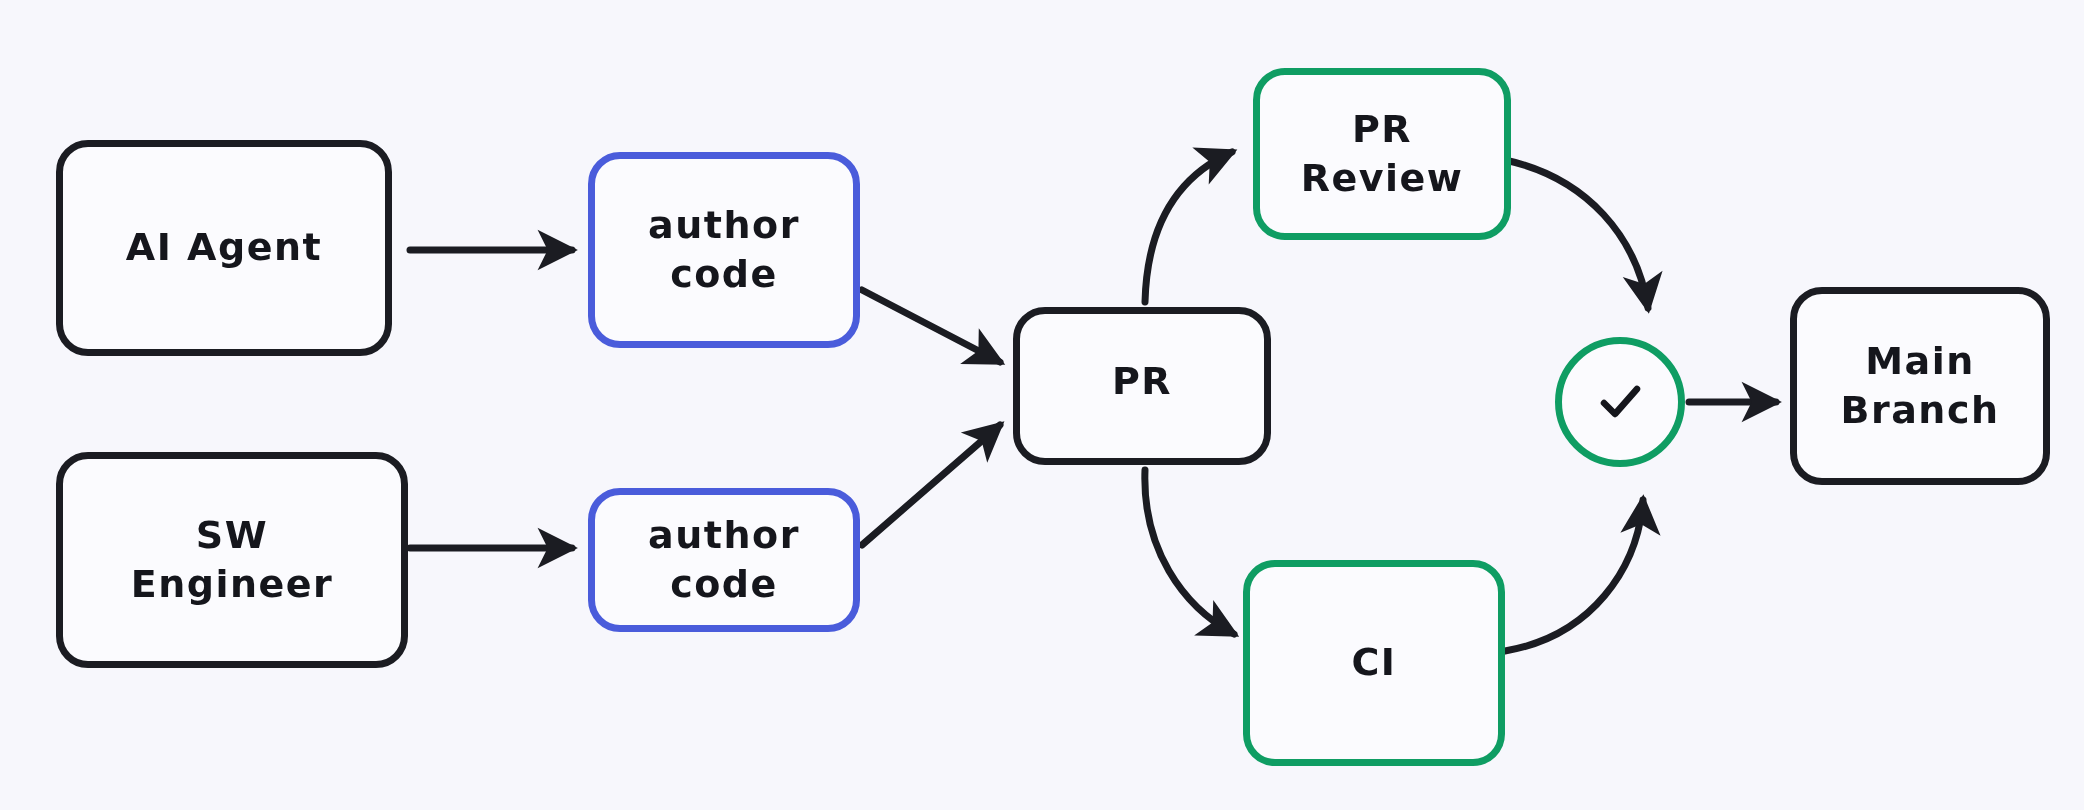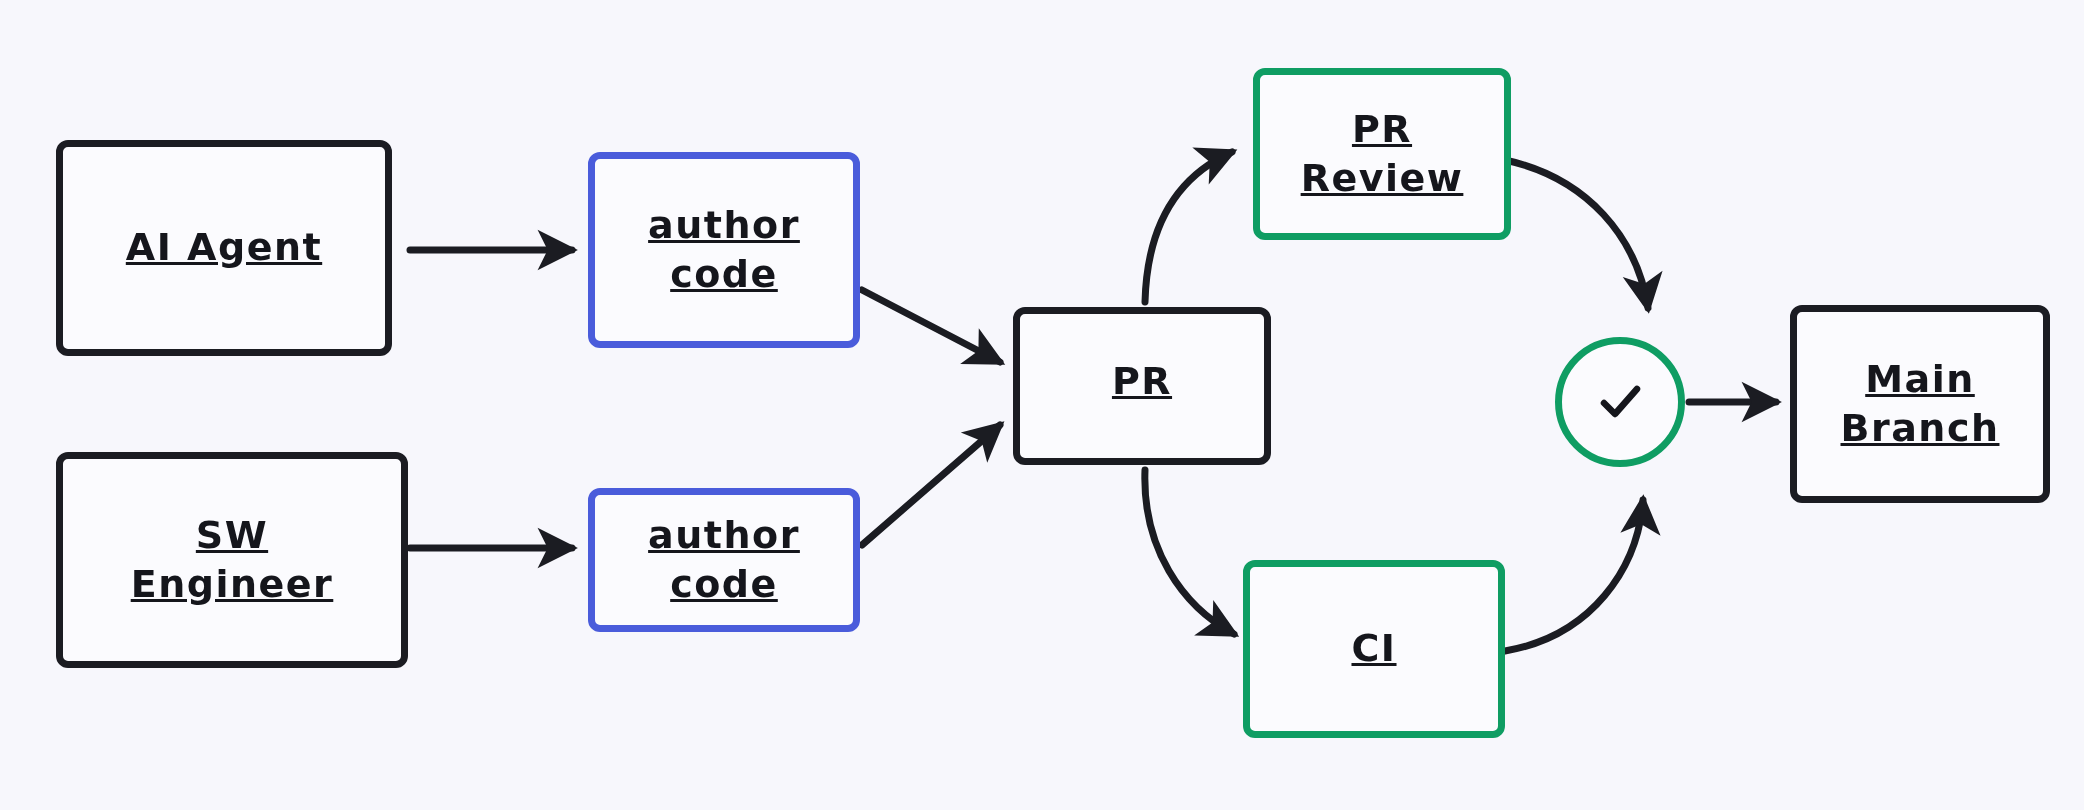--- a/index.html
+++ b/index.html
@@ -30,28 +30,27 @@
   }
   .node {
     position: absolute;
     box-sizing: border-box;
     display: flex;
     align-items: center;
     justify-content: center;
     text-align: center;
     background: #fbfbfe;
     border-style: solid;
-    border-radius: 12px;
+    border-radius: 32px;
     font-family: "DejaVu Sans", sans-serif;
     font-weight: 700;
     letter-spacing: 1.5px;
     color: #15161c;
     line-height: 1.30;
     white-space: pre-line;
-    text-decoration: underline;
   }
   .node-dark {
     border-color: #1b1c22;
     border-width: 7px;
   }
   .node-blue {
     border-color: #4a5cdb;
     border-width: 7px;
   }
   .node-green {
@@ -135,25 +134,25 @@
 
   <div class="node node-dark node-lg" style="left:1013px; top:307px; width:258px; height:158px;">
     <span style="position:relative; top:-4px;">PR</span>
   </div>
 
   <div class="node node-green node-lg" style="left:1253px; top:68px; width:258px; height:172px;">
     <span>PR
 Review</span>
   </div>
 
-  <div class="node node-green node-lg" style="left:1243px; top:560px; width:262px; height:178px;align-items:center;">
+  <div class="node node-green node-lg" style="left:1243px; top:560px; width:262px; height:206px;align-items:center;">
     <span>CI</span>
   </div>
 
-  <div class="node node-dark node-lg" style="left:1790px; top:305px; width:260px; height:198px;">
+  <div class="node node-dark node-lg" style="left:1790px; top:287px; width:260px; height:198px;">
     <span>Main
 Branch</span>
   </div>
 
   <div class="check-node" style="left:1555px; top:337px; width:130px; height:130px;">
     <span>
       <svg width="64" height="64" viewBox="0 0 64 64" xmlns="http://www.w3.org/2000/svg">
         <path d="M 16 33 L 27 44 L 49 19" fill="none" stroke="#15161c" stroke-width="6.5" stroke-linecap="round" stroke-linejoin="round"></path>
       </svg>
     </span>

